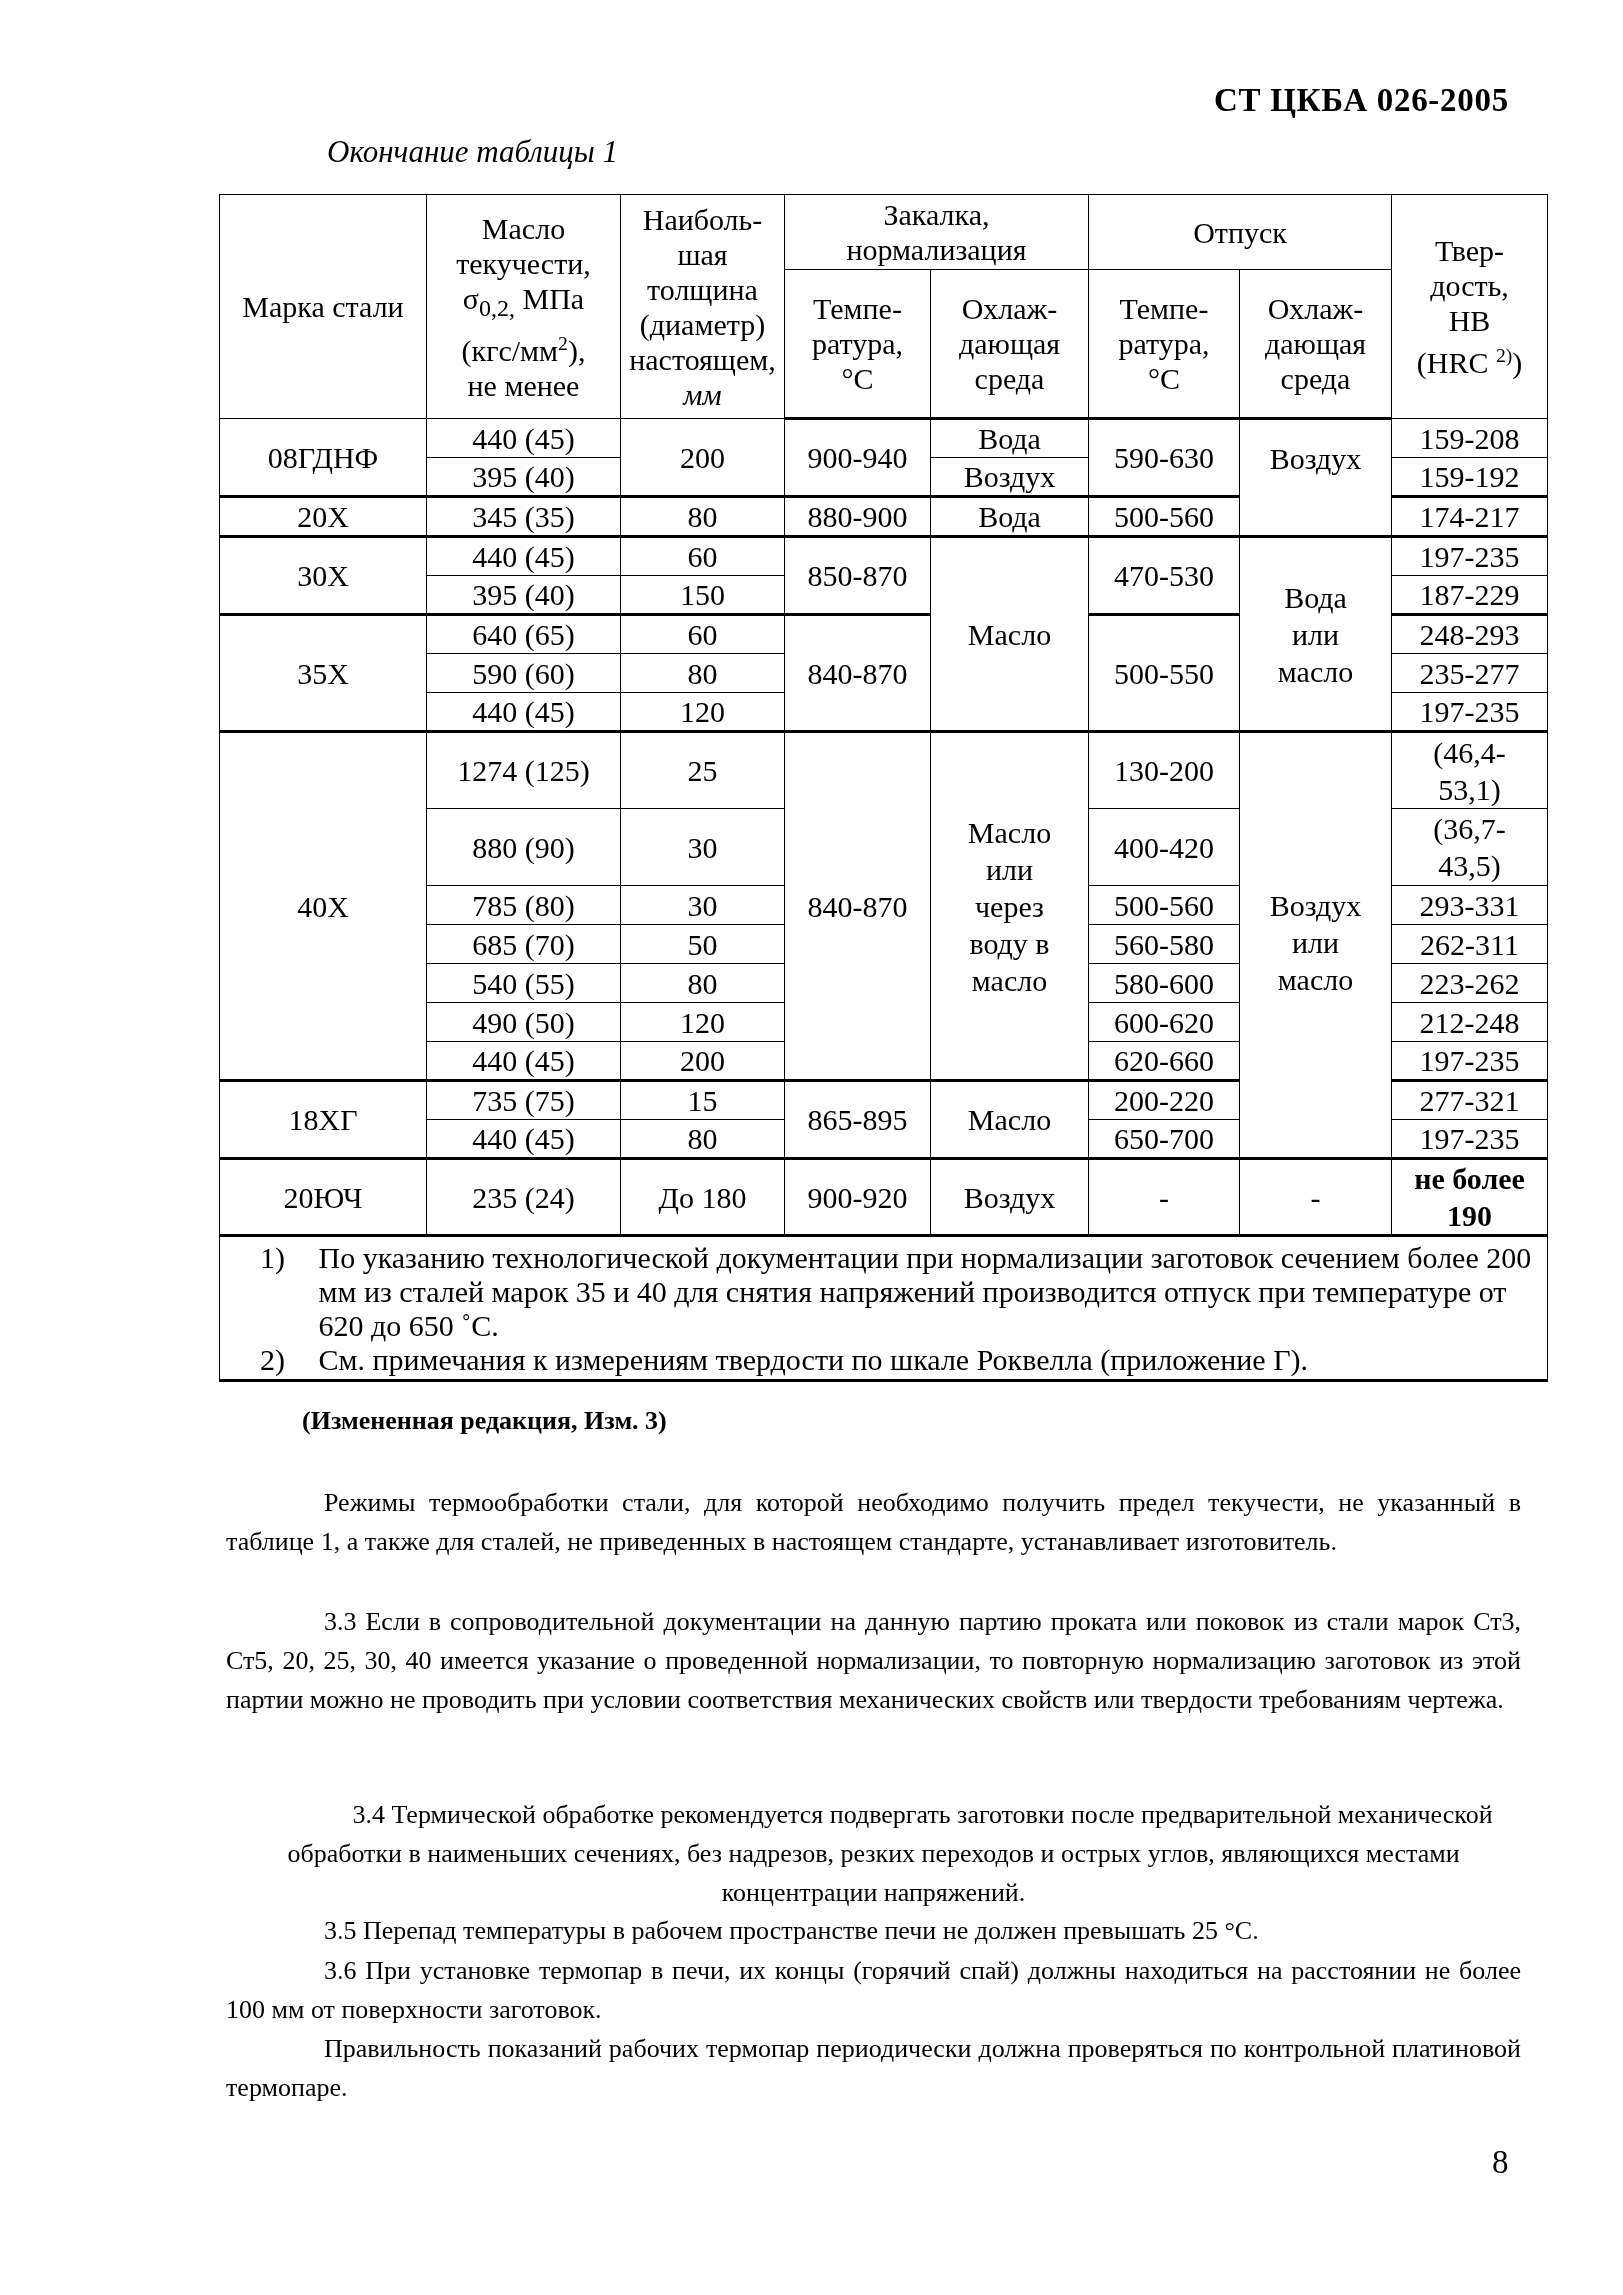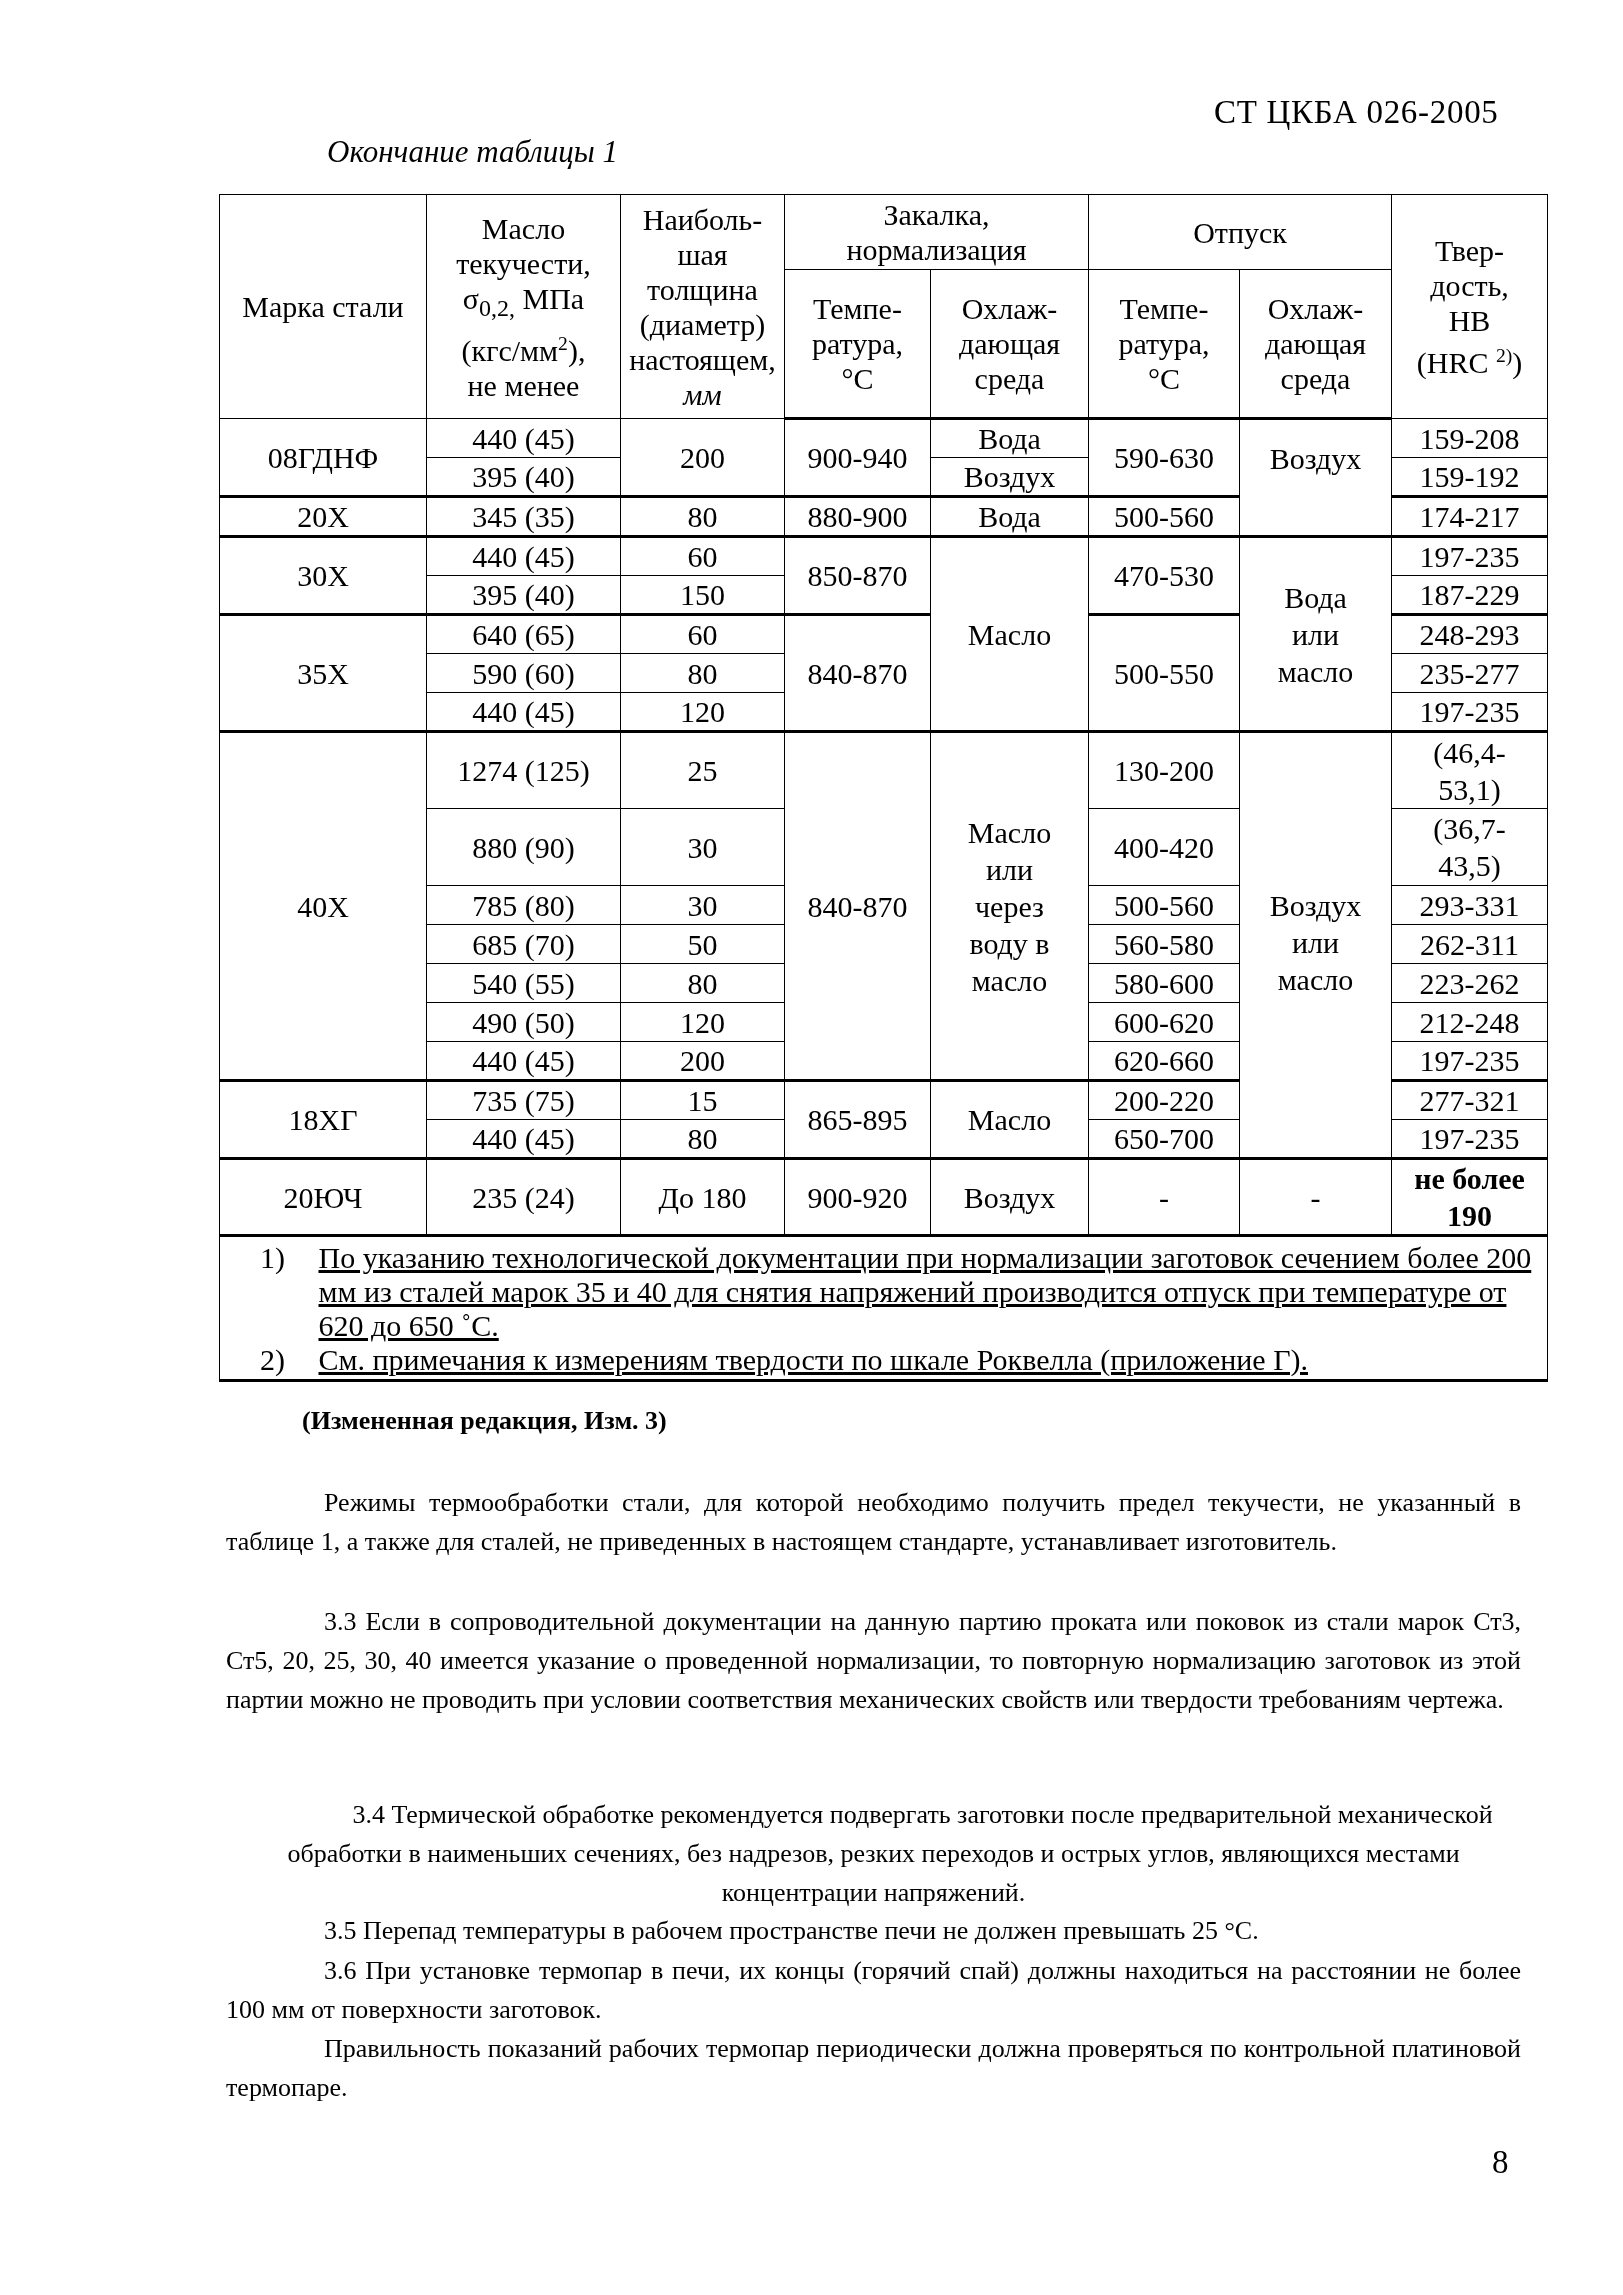--- a/index.html
+++ b/index.html
@@ -1,34 +1,34 @@
 <!DOCTYPE html>
 <html style="font-size:10.5px"><head>
 <meta charset="utf-8">
 <style>
   html, body { margin:0; padding:0; background:#ffffff; }
   body { width:1623px; height:2295px; position:relative; overflow:hidden;
          font-family:"Liberation Serif","DejaVu Serif",serif; color:#000; }
   .abs { position:absolute; }
-  #doc-code { left:1214px; top:82px; font-size:33px; font-weight:normal; letter-spacing:0.7px;margin-top:12px; }
+  #doc-code { left:1214px; top:82px; font-size:33px; font-weight:bold; letter-spacing:0.7px; }
   #table-caption { left:327px; top:134px; font-size:31px; font-style:italic; }
   table.t1 { position:absolute; left:219px; top:194px; width:1329px; border-collapse:collapse;
              table-layout:fixed; font-size:30px; line-height:37px; }
   table.t1 td, table.t1 th { border:1.3px solid #000; text-align:center; vertical-align:middle; padding:0; font-weight:normal; }
   table.t1 tr.sep td { border-top:3.3px solid #000; }
   table.t1 thead tr:last-child th { border-bottom:3.9px solid #000; }
   table.t1 th { line-height:35px; }
   .r59 { height:39px; }
   .r118 { height:77px; }
   .it { font-style:italic; }
   .bold { font-weight:bold !important; }
   .notes td { text-align:left !important; padding:3.9px 6.5px 2.6px 6.5px !important; border-top:3.3px solid #000 !important; }
   .note { display:flex; line-height:34px; }
   .note .num { width:92px; text-align:center; flex:none; }
-  .note .txt { flex:1;text-decoration:underline; }
+  .note .txt { flex:1; }
   #revision { left:302px; top:1406px; font-size:26px; font-weight:bold; }
   .para { position:absolute; left:226px; width:1295px; font-size:26px; line-height:39px; text-align:justify; }
   .para .ind { display:inline-block; width:98px; }
   #page-number { left:1492px; top:2144px; font-size:33px; }
 </style>
 </head>
 <body>
 
 <div id="doc-code" class="abs">СТ ЦКБА 026-2005</div>
 <div id="table-caption" class="abs">Окончание таблицы 1</div>

